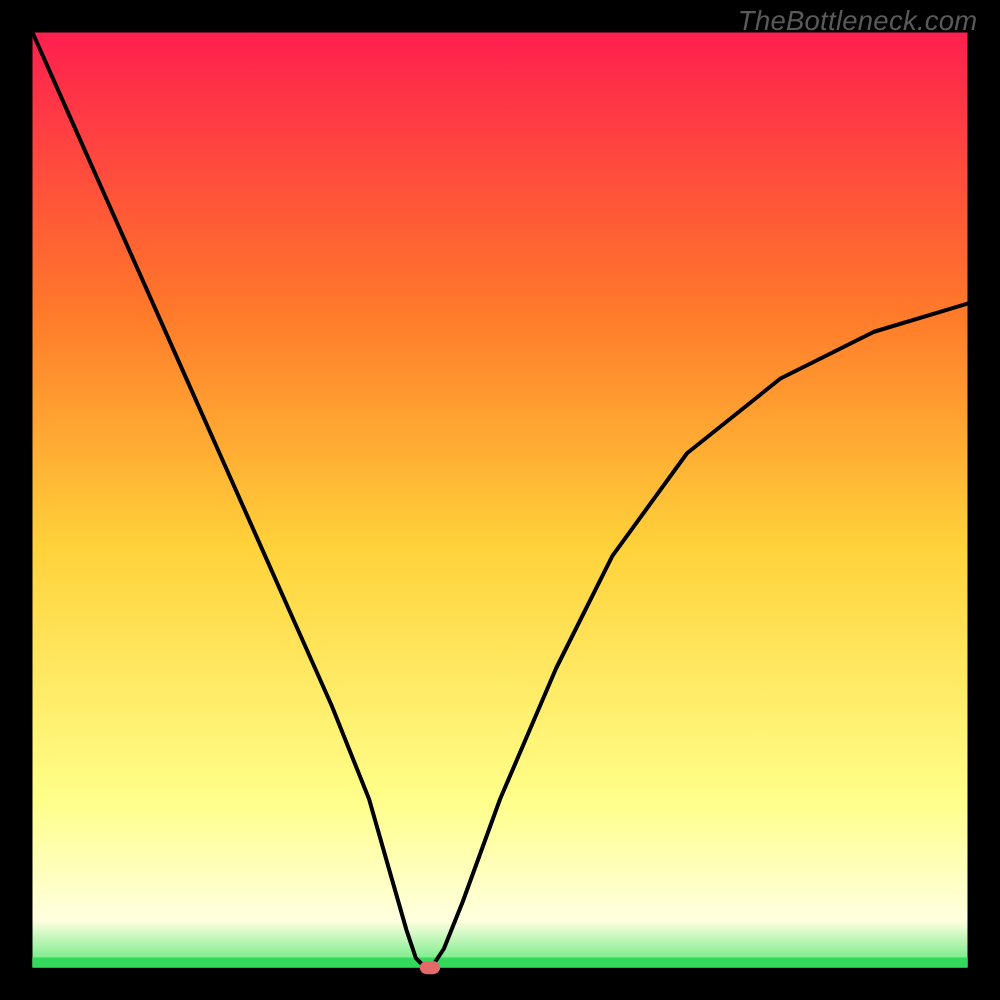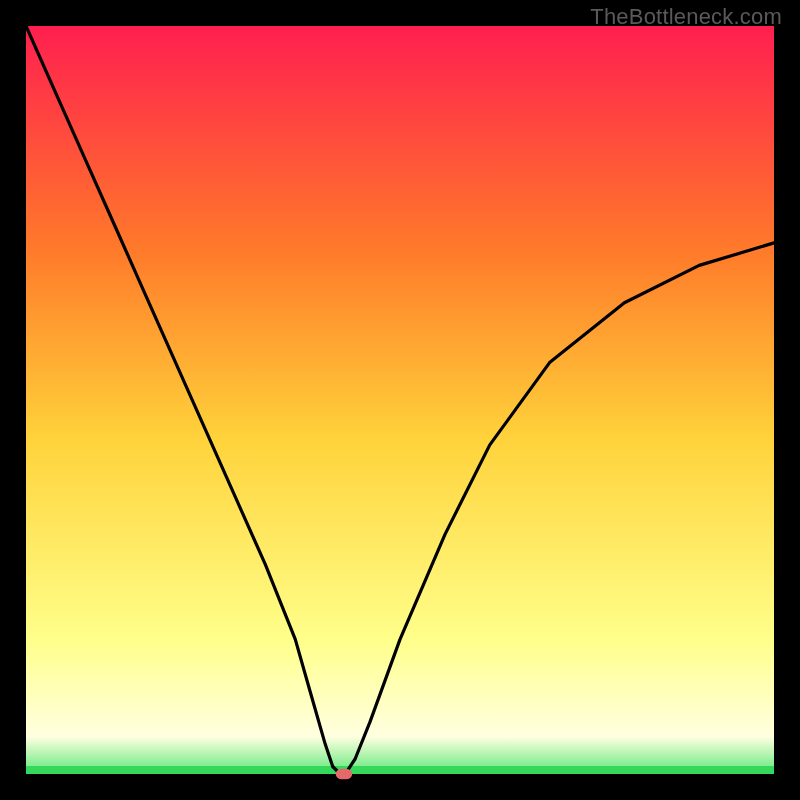--- a/index.html
+++ b/index.html
@@ -19,20 +19,21 @@
   }
   .watermark {
     position: absolute;
     top: 4px;
     right: 18px;
     color: #5a5a5a;
     font-size: 22px;
     font-weight: 500;
     letter-spacing: 0.2px;
     z-index: 10;
+    font-style: italic;
   }
   svg {
     display: block;
   }
 </style>
 </head>
 <body>
 
 <div class="frame">
   <div class="watermark">TheBottleneck.com</div>

